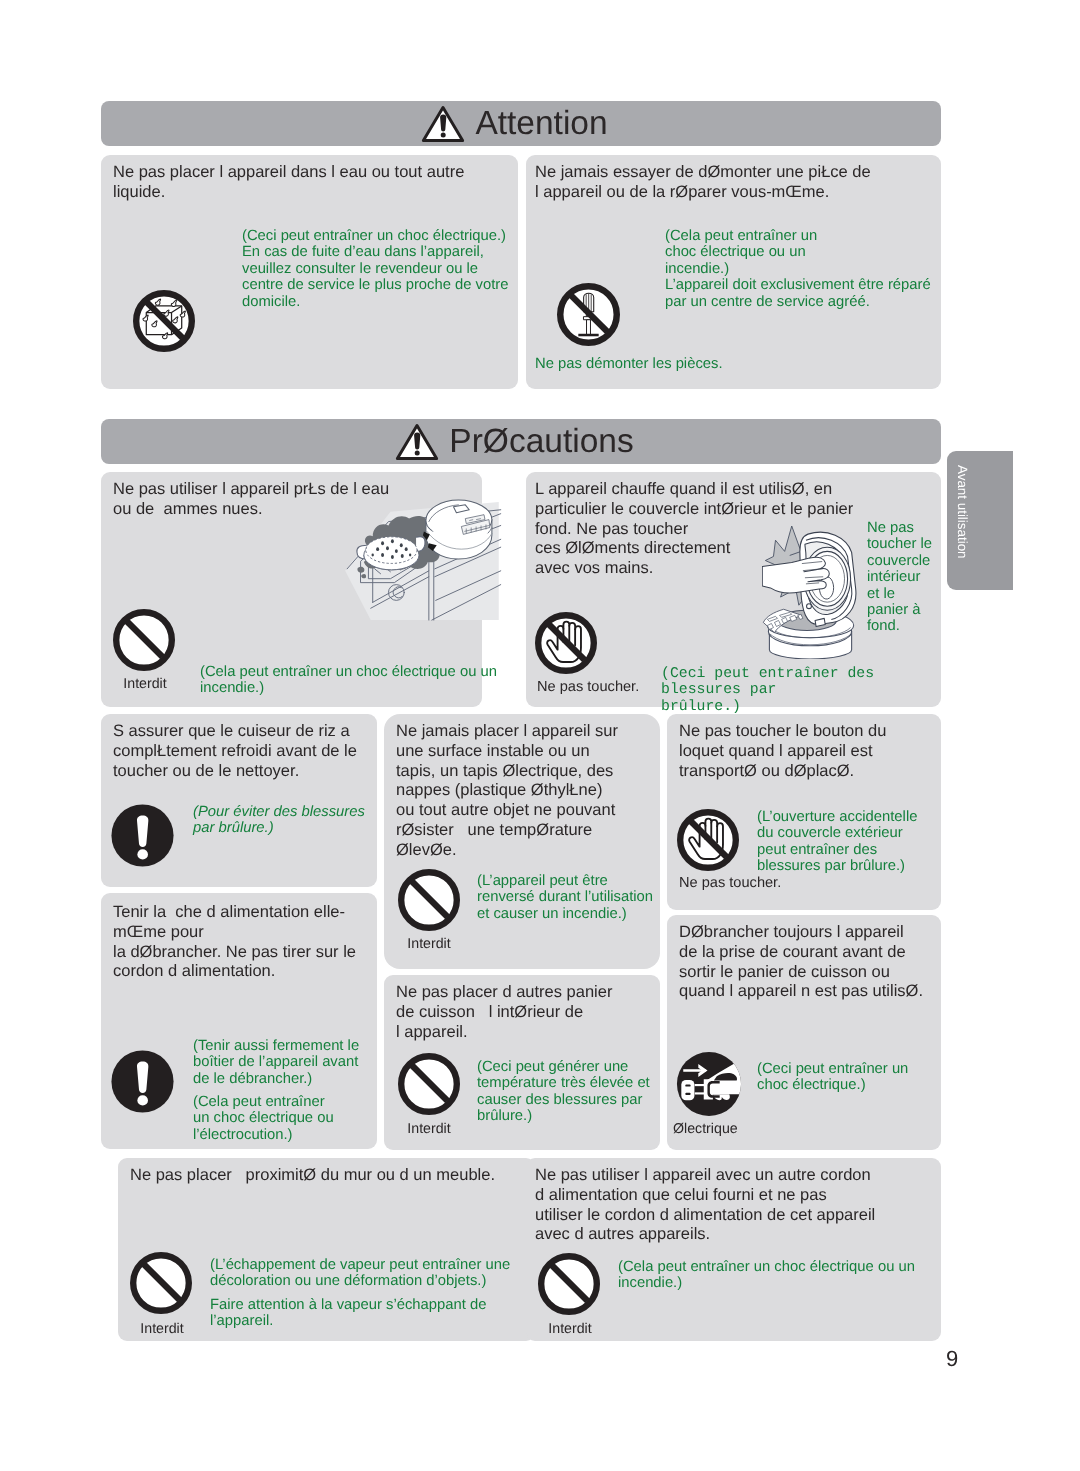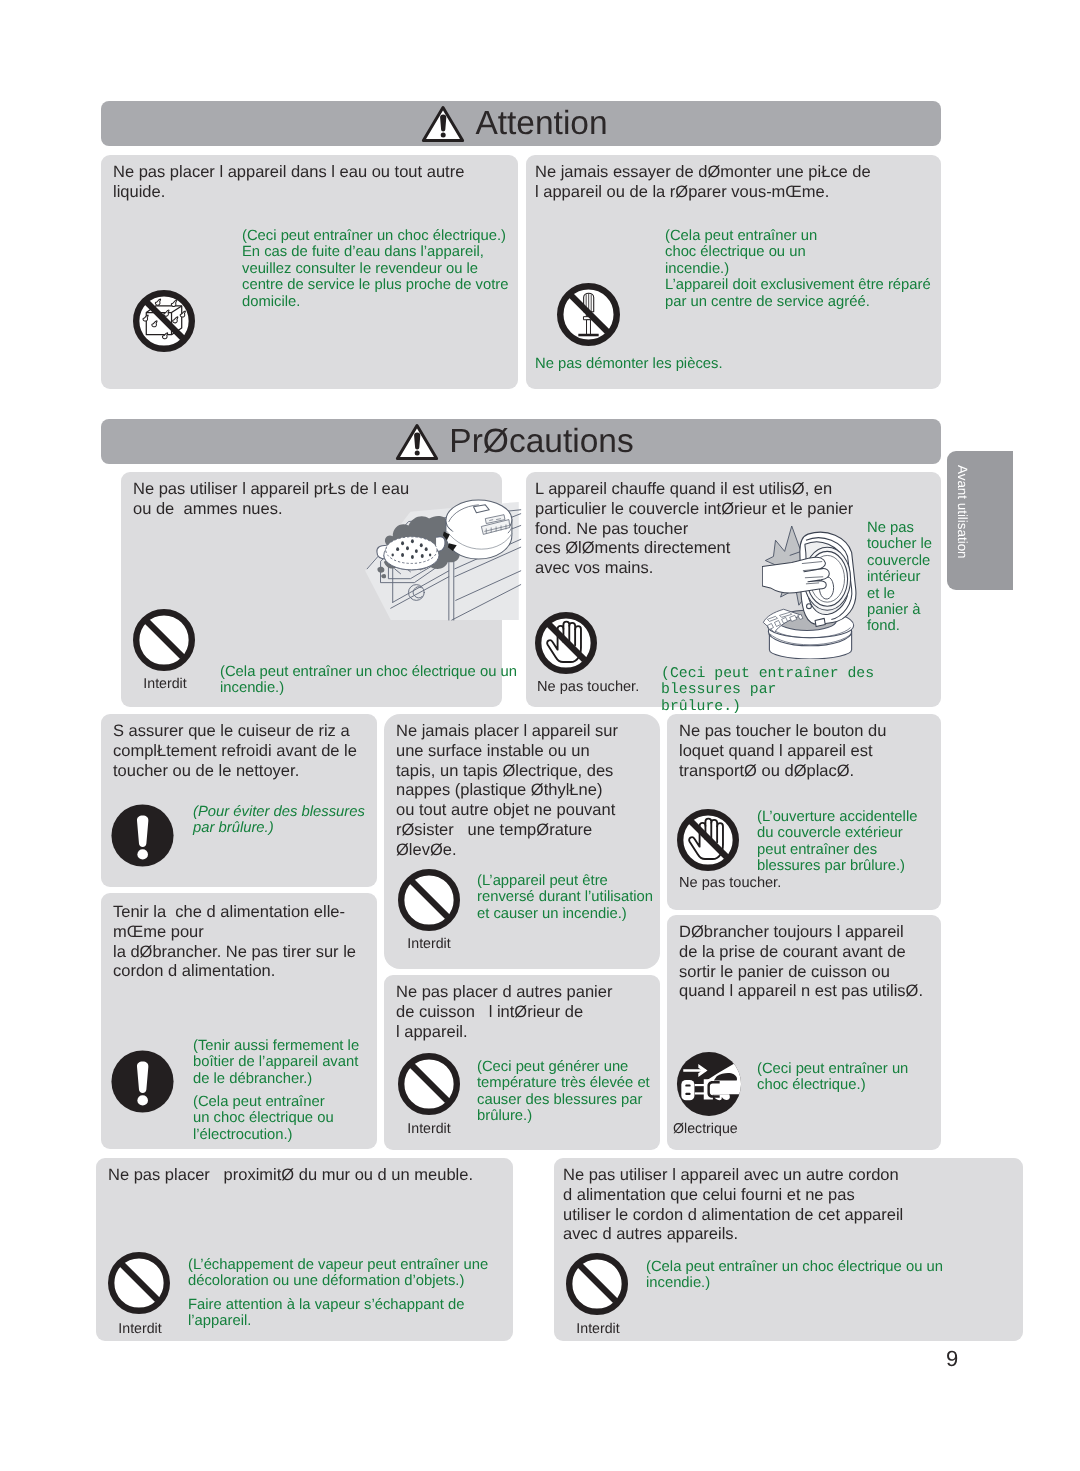--- a/index.html
+++ b/index.html
@@ -151,21 +151,21 @@
   <div class="t-sub" style="left:9px;top:201px;width:400px;">Ne pas démonter les pièces.</div>
 </div>
 
 <div class="bar" style="left:101px;top:419px;width:840px;height:45px;">
   <svg class="tri" width="44" height="38" viewBox="0 0 44 38">
         <use href="#g-triangle"></use>
       </svg>
   <span class="btxt">PrØcautions</span>
 </div>
 
-<div class="panel" style="left:101px;top:472px;width:381px;height:235px;margin-left:20px;">
+<div class="panel" style="left:101px;top:472px;width:381px;height:235px;">
   <div class="t-main" style="left:12px;top:8px;width:330px;">Ne pas utiliser l appareil prŁs de l eau
 ou de  ammes nues.</div>
 
   <svg class="ico" style="left:235px;top:22px;" width="166" height="130" viewBox="0 0 166 132">
 
     <path d="M8 78 L54 18 L164 8 L164 128 L34 128 Z" fill="#e7e8ea"></path>
     <g stroke="#62697a" stroke-width="0.95" fill="none" stroke-linejoin="round" stroke-linecap="round">
 
       <path d="M10 76 L52 28 L166 16"></path>
 
@@ -453,33 +453,33 @@
       <path d="M46 32.0 L38.6 32.0 C35.2 32.0 33.4 34.2 33.4 37.0 L33.4 44.2 C33.4 47.0 35.2 49.2 38.6 49.2
               L46 49.2 L46 46.6 L39.0 46.6 C36.8 46.6 35.9 45.4 35.9 43.6 L35.9 37.6
               C35.9 35.8 36.8 34.6 39.0 34.6 L46 34.6 Z" fill="#231f20"></path>
     </g>
   </svg>
   <div class="t-cap" style="left:6px;top:206px;width:130px;text-align:left;">Ølectrique</div>
   <div class="t-sub" style="left:90px;top:146px;width:195px;">(Ceci peut entraîner un
 choc électrique.)</div>
 </div>
 
-<div class="panel" style="left:96px;top:1158px;width:417px;height:183px;">
+<div class="panel" style="left:118px;top:1158px;width:417px;height:183px;">
   <div class="t-main" style="left:12px;top:8px;width:400px;">Ne pas placer   proximitØ du mur ou d un meuble.</div>
   <svg class="ico" style="left:12px;top:94px;" width="62" height="62" viewBox="0 0 70 70">
         <use href="#g-prohibition"></use>
       </svg>
   <div class="t-cap" style="left:2px;top:163px;width:84px;">Interdit</div>
   <div class="t-sub" style="left:92px;top:99px;width:340px;">(L’échappement de vapeur peut entraîner une
 décoloration ou une déformation d’objets.)</div>
   <div class="t-sub" style="left:92px;top:139px;width:340px;">Faire attention à la vapeur s’échappant de
 l’appareil.</div>
 </div>
 
-<div class="panel" style="left:526px;top:1158px;width:469px;height:183px;margin-left:28px;">
+<div class="panel" style="left:526px;top:1158px;width:415px;height:183px;">
   <div class="t-main" style="left:9px;top:8px;width:410px;">Ne pas utiliser l appareil avec un autre cordon
 d alimentation que celui fourni et ne pas
 utiliser le cordon d alimentation de cet appareil
 avec d autres appareils.</div>
   <svg class="ico" style="left:12px;top:95px;" width="62" height="62" viewBox="0 0 70 70">
         <use href="#g-prohibition"></use>
       </svg>
   <div class="t-cap" style="left:2px;top:163px;width:84px;">Interdit</div>
   <div class="t-sub" style="left:92px;top:101px;width:340px;">(Cela peut entraîner un choc électrique ou un
 incendie.)</div>

